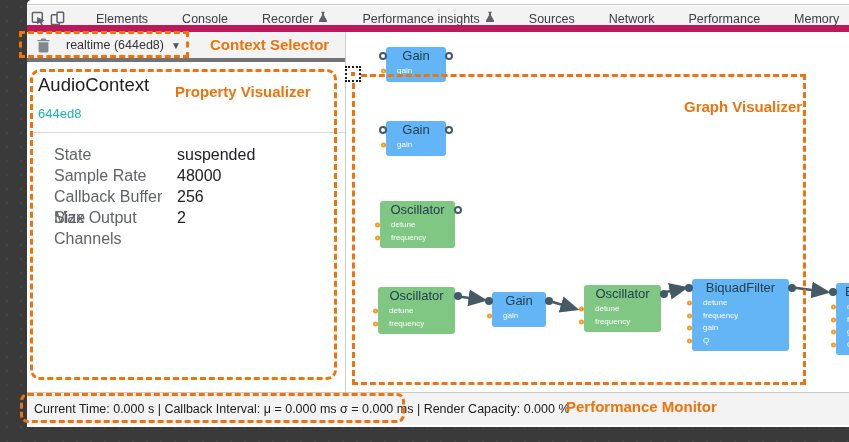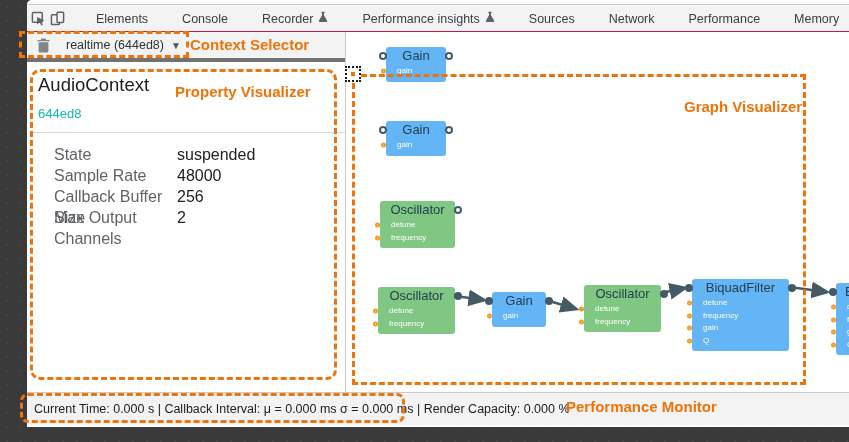--- a/index.html
+++ b/index.html
@@ -11,22 +11,22 @@
     background-color:#3a3a3a;
     background-image:radial-gradient(rgba(255,255,255,0.05) 1px, transparent 1.4px);
     background-size:14px 14px;
   }
   .abs { position:absolute; }
 
   
   .devtools-bg { left:27px; top:0; width:822px; height:427px; background:#fff; border-top-left-radius:5px; }
   .chrome-sliver { left:27px; top:0; width:822px; height:5px; background:#fdfdfd; border-bottom:1px solid #c8c8c8; border-top-left-radius:5px; }
 
-  .main-toolbar { left:27px; top:6px; width:822px; height:26px; background:#f3f3f3; border-bottom:1px solid #be185d;
-    display:flex; align-items:center; }
+  .main-toolbar { left:27px; top:6px; width:822px; height:26px; background:#f3f3f3; border-bottom:7px solid #be185d;
+    display:flex; align-items:flex-start; }
   .tb-iconbtn { width:26px; height:24px; display:flex; align-items:center; justify-content:center; margin-left:4px; }
   .tb-sep { width:1px; height:16px; background:#ccc; margin:0 8px 0 6px; }
   .tab { height:26px; line-height:26px; padding:0 17px; font-size:12.5px; color:#3c4043; white-space:nowrap; display:flex; align-items:center; gap:5px; }
 
   .wa-context-bar { left:27px; top:32px; width:318px; height:30px; background:#f3f3f3; border-bottom:4px solid #737373;
     display:flex; align-items:center; }
   .trash-wrap { margin-left:10px; display:flex; align-items:center; }
   .ctx-select { margin-left:16px; font-size:12.5px; color:#333; display:flex; align-items:center; gap:7px; }
   .caret { font-size:10px; color:#555; }
 
@@ -229,21 +229,21 @@
   <line x1="546" y1="300" x2="576" y2="309" stroke="#455a64" stroke-width="2.4" marker-end="url(#arrow)"></line>
   <line x1="661" y1="293" x2="685" y2="288" stroke="#455a64" stroke-width="2.4" marker-end="url(#arrow)"></line>
   <line x1="789" y1="287" x2="827" y2="292" stroke="#455a64" stroke-width="2.4" marker-end="url(#arrow)"></line>
 </svg>
 
 <div class="abs perf-bar">
   <span>Current Time: 0.000 s | Callback Interval: μ = 0.000 ms σ = 0.000 ms | Render Capacity: 0.000 %</span>
 </div>
 
 <div class="ann-box" style="left:19px;top:31px;width:170px;height:27px;"></div>
-<div class="ann-label" style="left:190px;top:36px;">Context Selector</div>
+<div class="ann-label" style="left:210px;top:36px;">Context Selector</div>
 
 <div class="ann-box" style="left:30px;top:69px;width:307px;height:311px;border-radius:10px;"></div>
 <div class="ann-label" style="left:175px;top:83px;">Property Visualizer</div>
 
 <div class="ann-box" style="left:352px;top:74px;width:454px;height:311px;"></div>
 <div class="corner-marker"></div>
 <div class="ann-label" style="left:684px;top:98px;">Graph Visualizer</div>
 
 <div class="ann-box" style="left:20px;top:393px;width:385px;height:30px;border-radius:8px;"></div>
 <div class="ann-label" style="left:566px;top:398px;">Performance Monitor</div>

